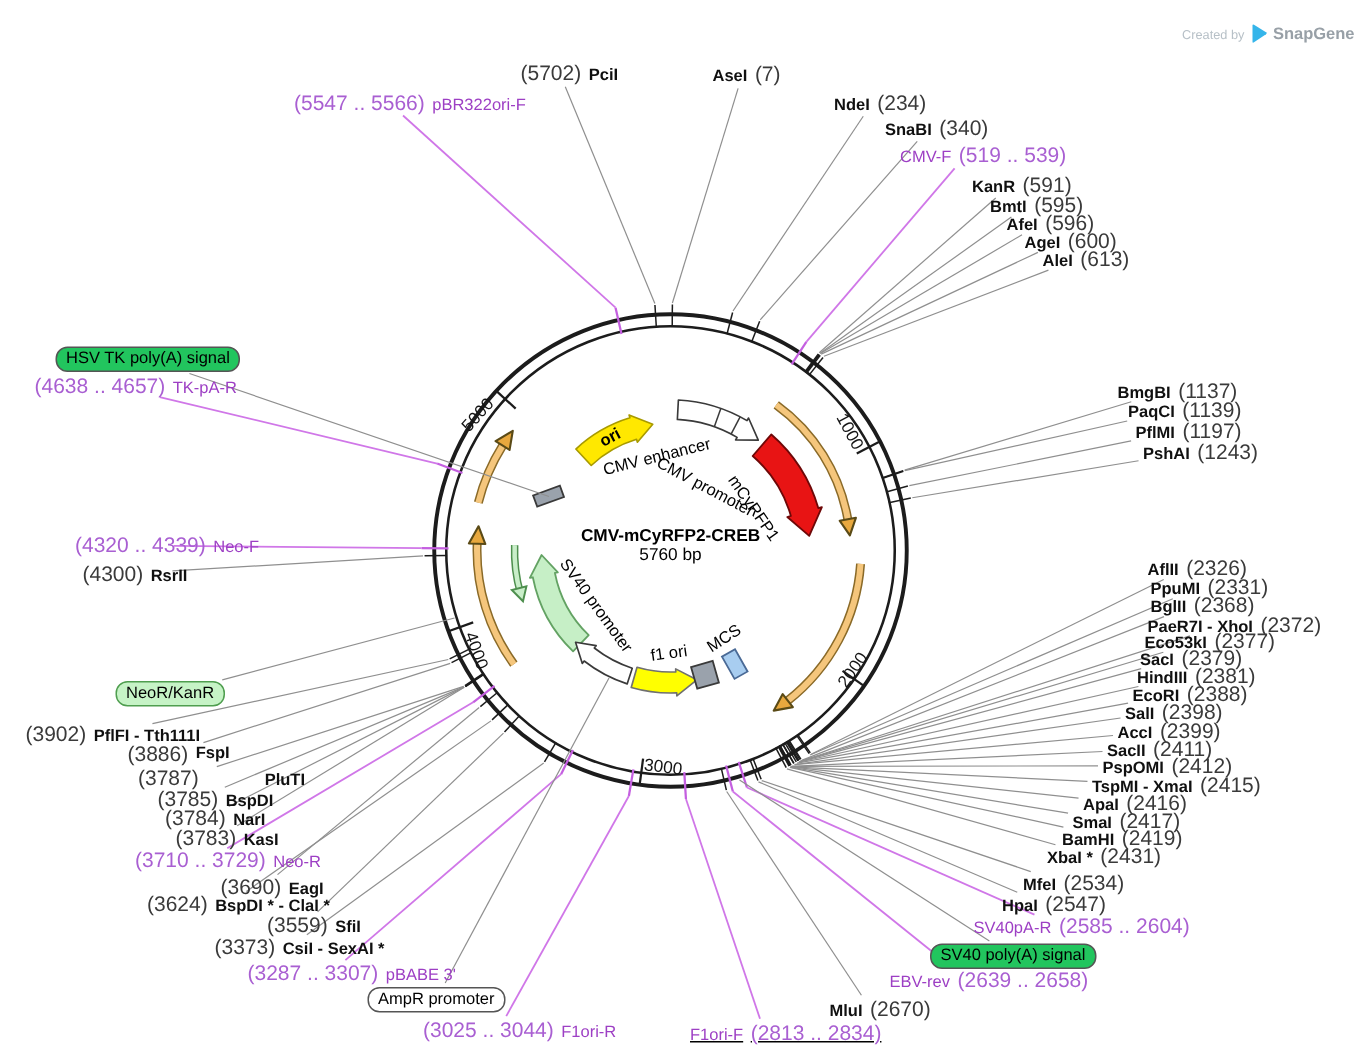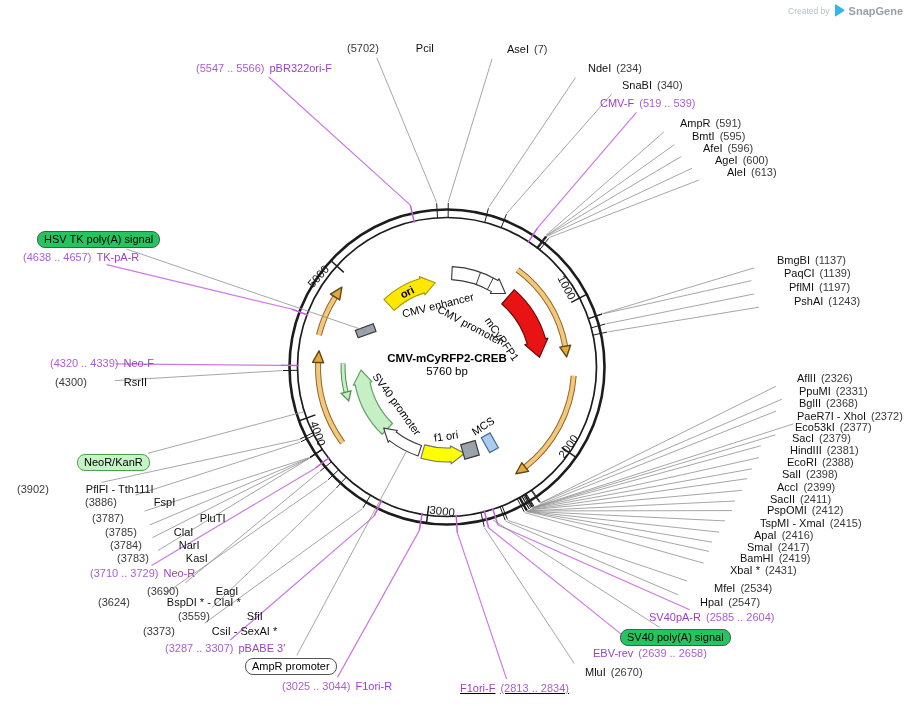--- a/index.html
+++ b/index.html
@@ -1,35 +1,35 @@
 <!DOCTYPE html>
 <html><head>
 <meta charset="utf-8">
 <style>
   html,body{margin:0;padding:0;background:#ffffff;}
   #stage{position:relative;width:909px;height:706px;overflow:hidden;background:#fff;
          font-family:"Liberation Sans",sans-serif;}
   #map-svg{position:absolute;left:0;top:0;z-index:1;}
   #labels{position:absolute;left:0;top:0;width:909px;height:706px;z-index:3;pointer-events:none;}
   .label{position:absolute;white-space:nowrap;font-size:11px;line-height:12px;display:flex;gap:5px;align-items:baseline;}
-  .site .name{font-weight:normal;color:#101010;margin-left:32px;}
-  .site .pos{font-size:11px;color:#3a3a3a;}
+  .site .name{font-weight:bold;color:#101010;}
+  .site .pos{font-size:14px;color:#3a3a3a;}
   .primer .name{color:#9d3fc4;}
-  .primer .pos{font-size:11px;color:#a95fd2;}
+  .primer .pos{font-size:14px;color:#a95fd2;}
   .pill{position:absolute;white-space:nowrap;font-size:11px;line-height:15px;color:#000;
         padding:0 6px;border:1px solid #555;border-radius:8px;}
   .pill.gray{background:#22c55e;}
   .pill.green{background:#c6f3c6;border-color:#4f9e4f;}
   .pill.white{background:#ffffff;}
   .rot{position:absolute;white-space:nowrap;font-size:11px;color:#000;}
   .rot.bold{font-weight:bold;}
   #center-title{position:absolute;z-index:3;text-align:center;transform:translate(-50%,-50%);}
   #center-title .t1{font-size:11.5px;font-weight:bold;color:#000;}
   #center-title .t2{font-size:11.5px;color:#000;margin-top:1px;}
-  #badge{position:absolute;right:6px;top:4px;z-index:4;display:flex;align-items:center;gap:4px;}
+  #badge{position:absolute;right:6px;top:16px;z-index:4;display:flex;align-items:center;gap:4px;}
   #badge .cb{font-size:8.5px;color:#b7c0c7;}
   #badge .sg{font-size:11px;font-weight:bold;color:#98a0a7;}
 </style>
 </head>
 <body>
 
 <div id="stage">
   <svg id="map-svg" width="909" height="706">
       <circle cx="447" cy="367" r="157.5" fill="none" stroke="#1c1c1c" stroke-width="2.6"></circle>
       <circle cx="447" cy="367" r="149.5" fill="none" stroke="#1c1c1c" stroke-width="1.7"></circle>
@@ -203,21 +203,21 @@
       </div>
       <div class="label site" style="left: 556px; top: 62px;">
         <span class="name">NdeI</span>
         <span class="pos">(234)</span>
       </div>
       <div class="label site" style="left: 590px; top: 79px;">
         <span class="name">SnaBI</span>
         <span class="pos">(340)</span>
       </div>
       <div class="label site" style="left: 648px; top: 117px;">
-        <span class="name">AmpR</span>
+        <span class="name">KanR</span>
         <span class="pos">(591)</span>
       </div>
       <div class="label site" style="left: 660px; top: 130px;">
         <span class="name">BmtI</span>
         <span class="pos">(595)</span>
       </div>
       <div class="label site" style="left: 671px; top: 142px;">
         <span class="name">AfeI</span>
         <span class="pos">(596)</span>
       </div>
@@ -344,21 +344,21 @@
       <div class="label site" style="left: 117px; top: 552px;">
         <span class="pos">(3783)</span>
         <span class="name">KasI</span>
       </div>
       <div class="label site" style="left: 110px; top: 539px;">
         <span class="pos">(3784)</span>
         <span class="name">NarI</span>
       </div>
       <div class="label site" style="left: 105px; top: 526px;">
         <span class="pos">(3785)</span>
-        <span class="name">ClaI</span>
+        <span class="name">BspDI</span>
       </div>
       <div class="label site" style="left: 92px; top: 512px; gap: 44px;">
         <span class="pos">(3787)</span>
         <span class="name">PluTI</span>
       </div>
       <div class="label site" style="left: 85px; top: 496px; align-items: flex-end;">
         <span class="pos">(3886)</span>
         <span class="name">FspI</span>
       </div>
       <div class="label site" style="left: 17px; top: 483px;">

